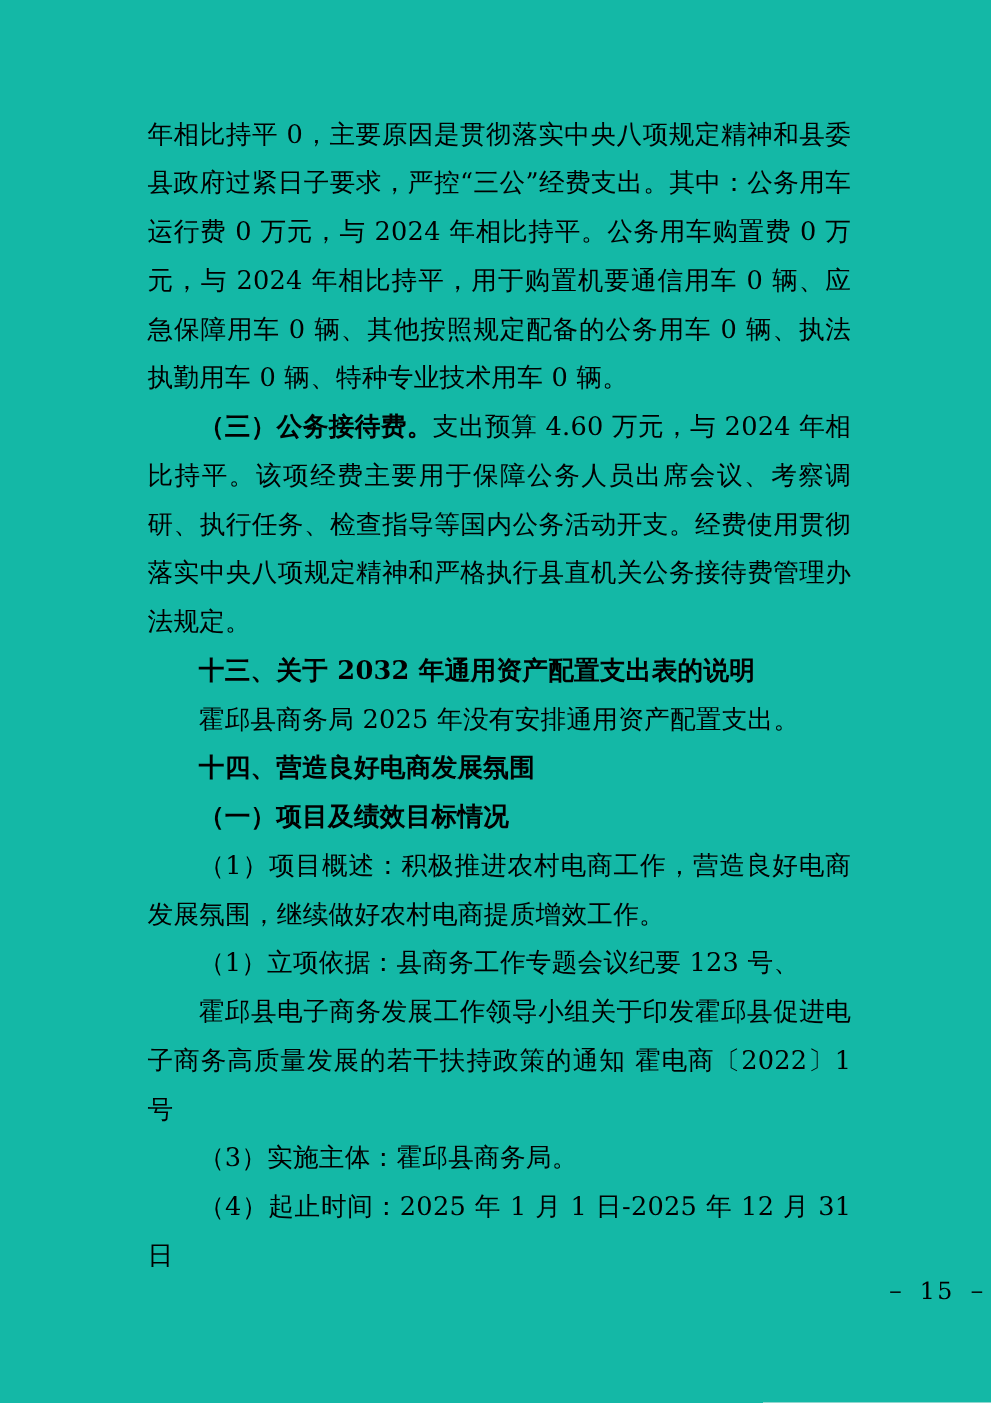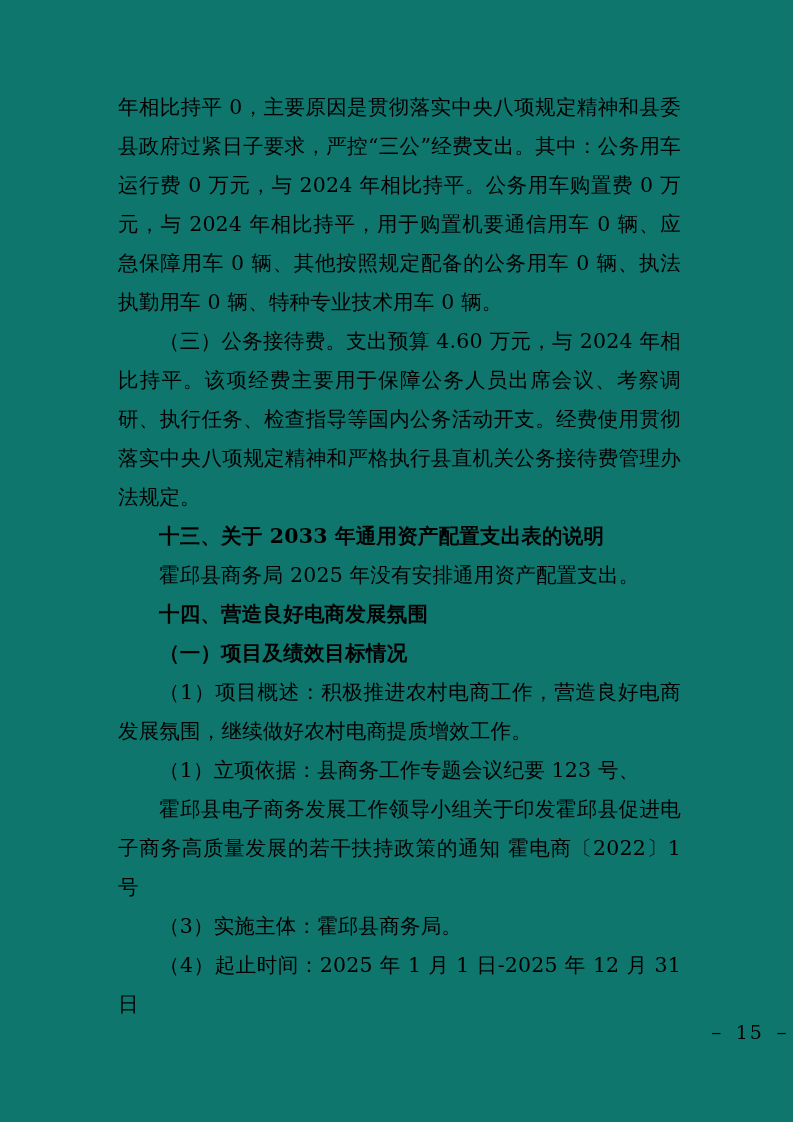--- a/index.html
+++ b/index.html
@@ -3,21 +3,21 @@
 <meta charset="utf-8">
 <style>
   html, body {
     margin: 0;
     padding: 0;
     background: #f0f0f0;
   }
   .page {
     width: 793px;
     height: 1122px;
-    background: #0f766e;
+    background: #14b8a6;
     margin: 0 auto;
     position: relative;
     box-sizing: border-box;
     font-family: "DejaVu Serif", "Liberation Serif", serif;
     color: #000000;
     overflow: hidden;
   }
   .content {
     position: absolute;
     left: 118px;
@@ -29,21 +29,21 @@
     font-size: 20.5px;
     line-height: 39px;
     text-align: justify;
     text-justify: inter-ideograph;
     letter-spacing: 0.2px;
   }
   .indent {
     text-indent: 41px;
   }
   .bold {
-    font-weight: normal;
+    font-weight: bold;
   }
   .heading {
     font-weight: bold;
     text-indent: 41px;
   }
   .pagenum {
     position: absolute;
     left: 0;
     top: 1020px;
     width: 793px;
@@ -58,21 +58,21 @@
 </head>
 <body>
 
 <div class="page">
   <div class="content">
 
     <p class="body">年相比持平 0，主要原因是贯彻落实中央八项规定精神和县委县政府过紧日子要求，严控“三公”经费支出。其中：公务用车运行费 0 万元，与 2024 年相比持平。公务用车购置费 0 万元，与 2024 年相比持平，用于购置机要通信用车 0 辆、应急保障用车 0 辆、其他按照规定配备的公务用车 0 辆、执法执勤用车 0 辆、特种专业技术用车 0 辆。</p>
 
     <p class="indent"><span class="bold">（三）公务接待费。</span><span>支出预算 4.60 万元，与 2024 年相比持平。该项经费主要用于保障公务人员出席会议、考察调研、执行任务、检查指导等国内公务活动开支。经费使用贯彻落实中央八项规定精神和严格执行县直机关公务接待费管理办法规定。</span></p>
 
-    <p class="heading">十三、关于 2033 年通用资产配置支出表的说明</p>
+    <p class="heading">十三、关于 2032 年通用资产配置支出表的说明</p>
 
     <p class="indent">霍邱县商务局 2025 年没有安排通用资产配置支出。</p>
 
     <p class="heading">十四、营造良好电商发展氛围</p>
 
     <p class="heading">（一）项目及绩效目标情况</p>
 
 
     <p class="indent">（1）项目概述：积极推进农村电商工作，营造良好电商发展氛围，继续做好农村电商提质增效工作。</p>
 

